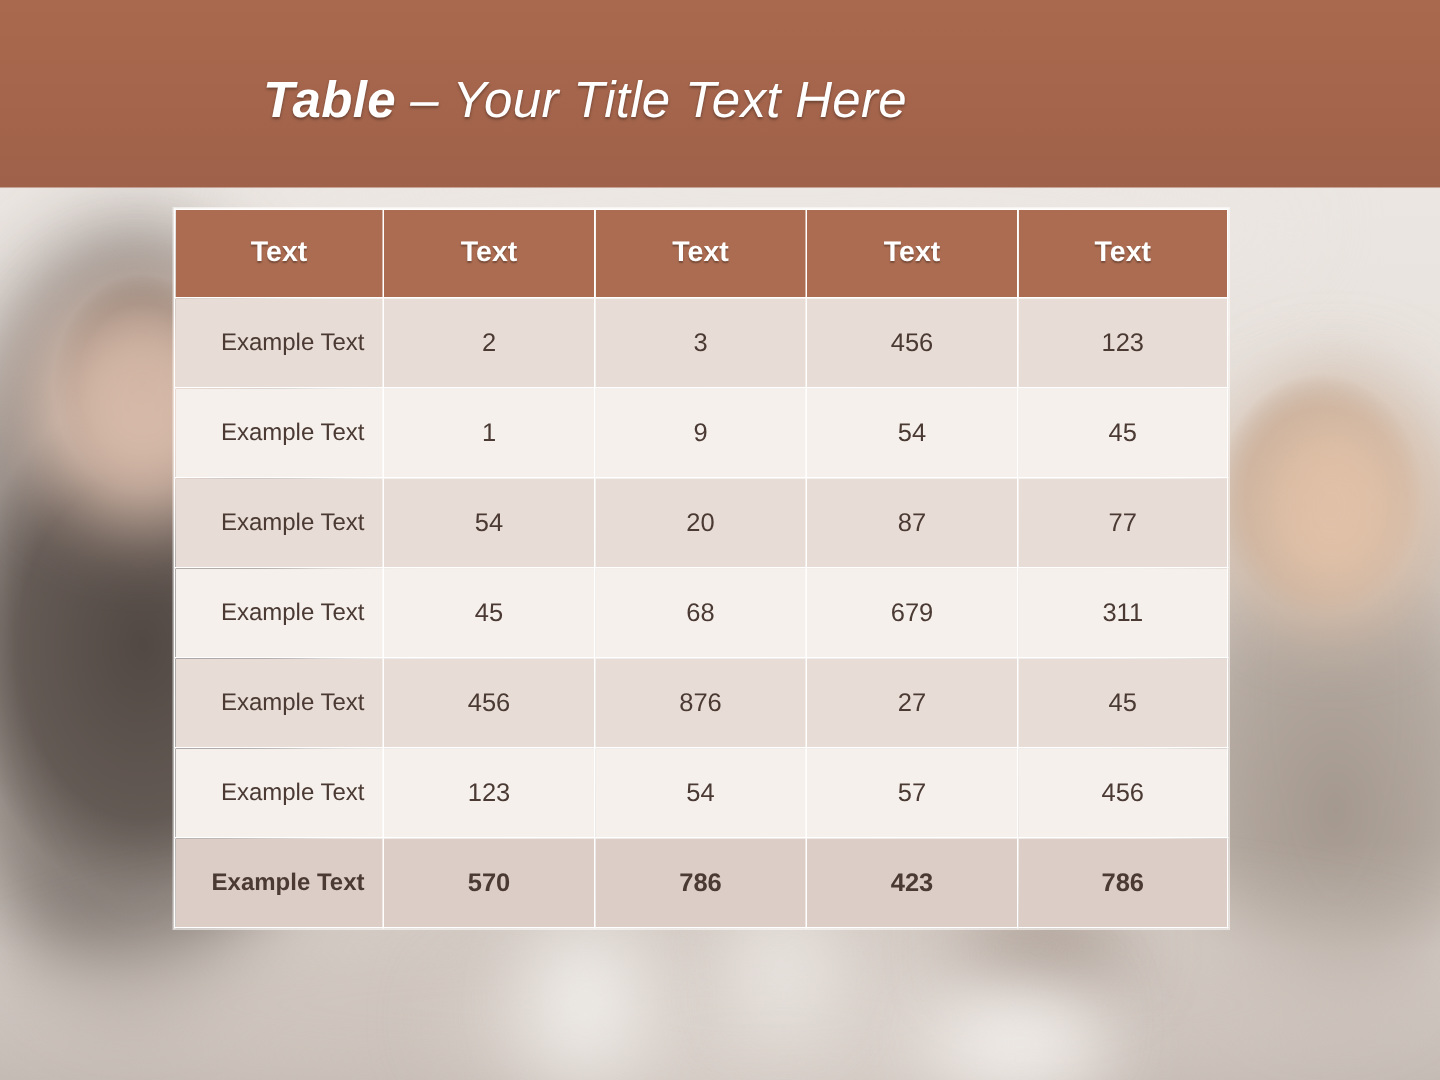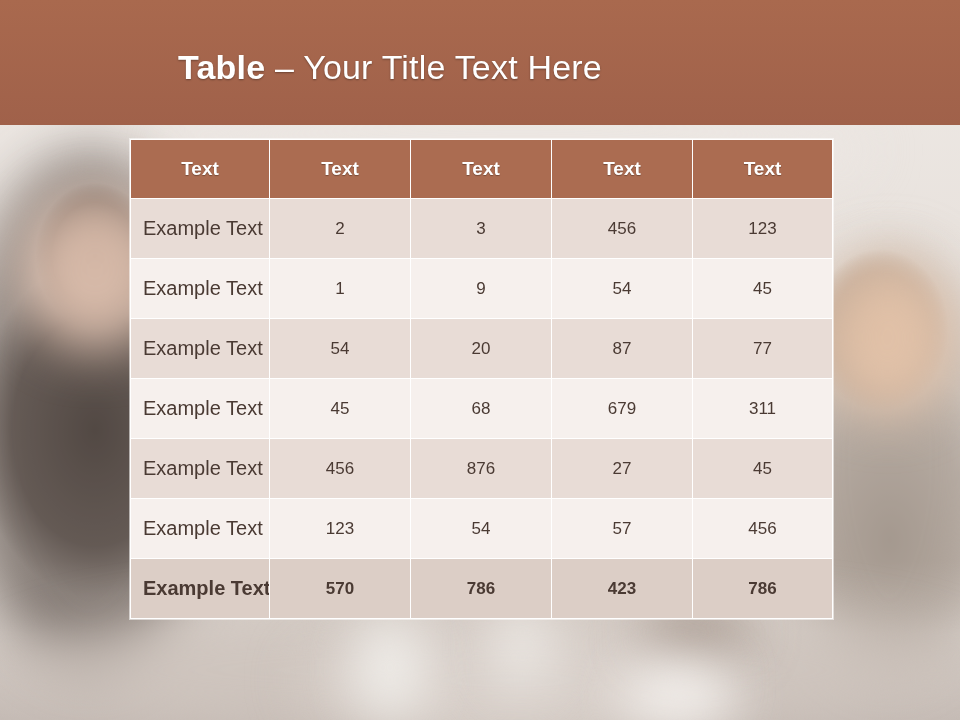--- a/index.html
+++ b/index.html
@@ -64,28 +64,29 @@
     position: absolute;
     left: 0;
     top: 48px;
     width: 780px;
     text-align: center;
     font-size: 34px;
     color: #ffffff;
     letter-spacing: 0.2px;
     text-shadow: 0 1px 2px rgba(0,0,0,0.35);
     white-space: nowrap;
+    font-style: italic;
   }
   .title-text .bold { font-weight: bold; }
   .title-text .light { font-weight: normal; }
 
   
   .table-wrap {
     position: absolute;
-    left: 130px;
+    left: 116px;
     top: 139px;
     width: 702px;
   }
   table.data {
     border-collapse: collapse;
     width: 702px;
     table-layout: fixed;
     box-shadow: 0 0 0 1px rgba(255,255,255,0.55);
   }
   table.data th, table.data td {
@@ -101,22 +102,22 @@
   }
   table.data thead th {
     background: #ab6c51;
     color: #ffffff;
     font-weight: bold;
     font-size: 19px;
     text-shadow: 0 1px 1px rgba(0,0,0,0.3);
     height: 58px;
   }
   table.data td.label {
-    text-align: center;
-    font-size: 20px;
+    text-align: right;
+    font-size: 16px;
     color: #4a3a33;
   }
   table.data tbody tr.odd td { background: #e8dcd6; }
   table.data tbody tr.even td { background: #f6f0ed; }
   table.data tbody tr.total td { background: #dccec6; font-weight: bold; }
   table.data tbody tr.total td.label { font-weight: bold; }
 
   
   col.c0 { width: 139px; }
   col.c1 { width: 141px; }

